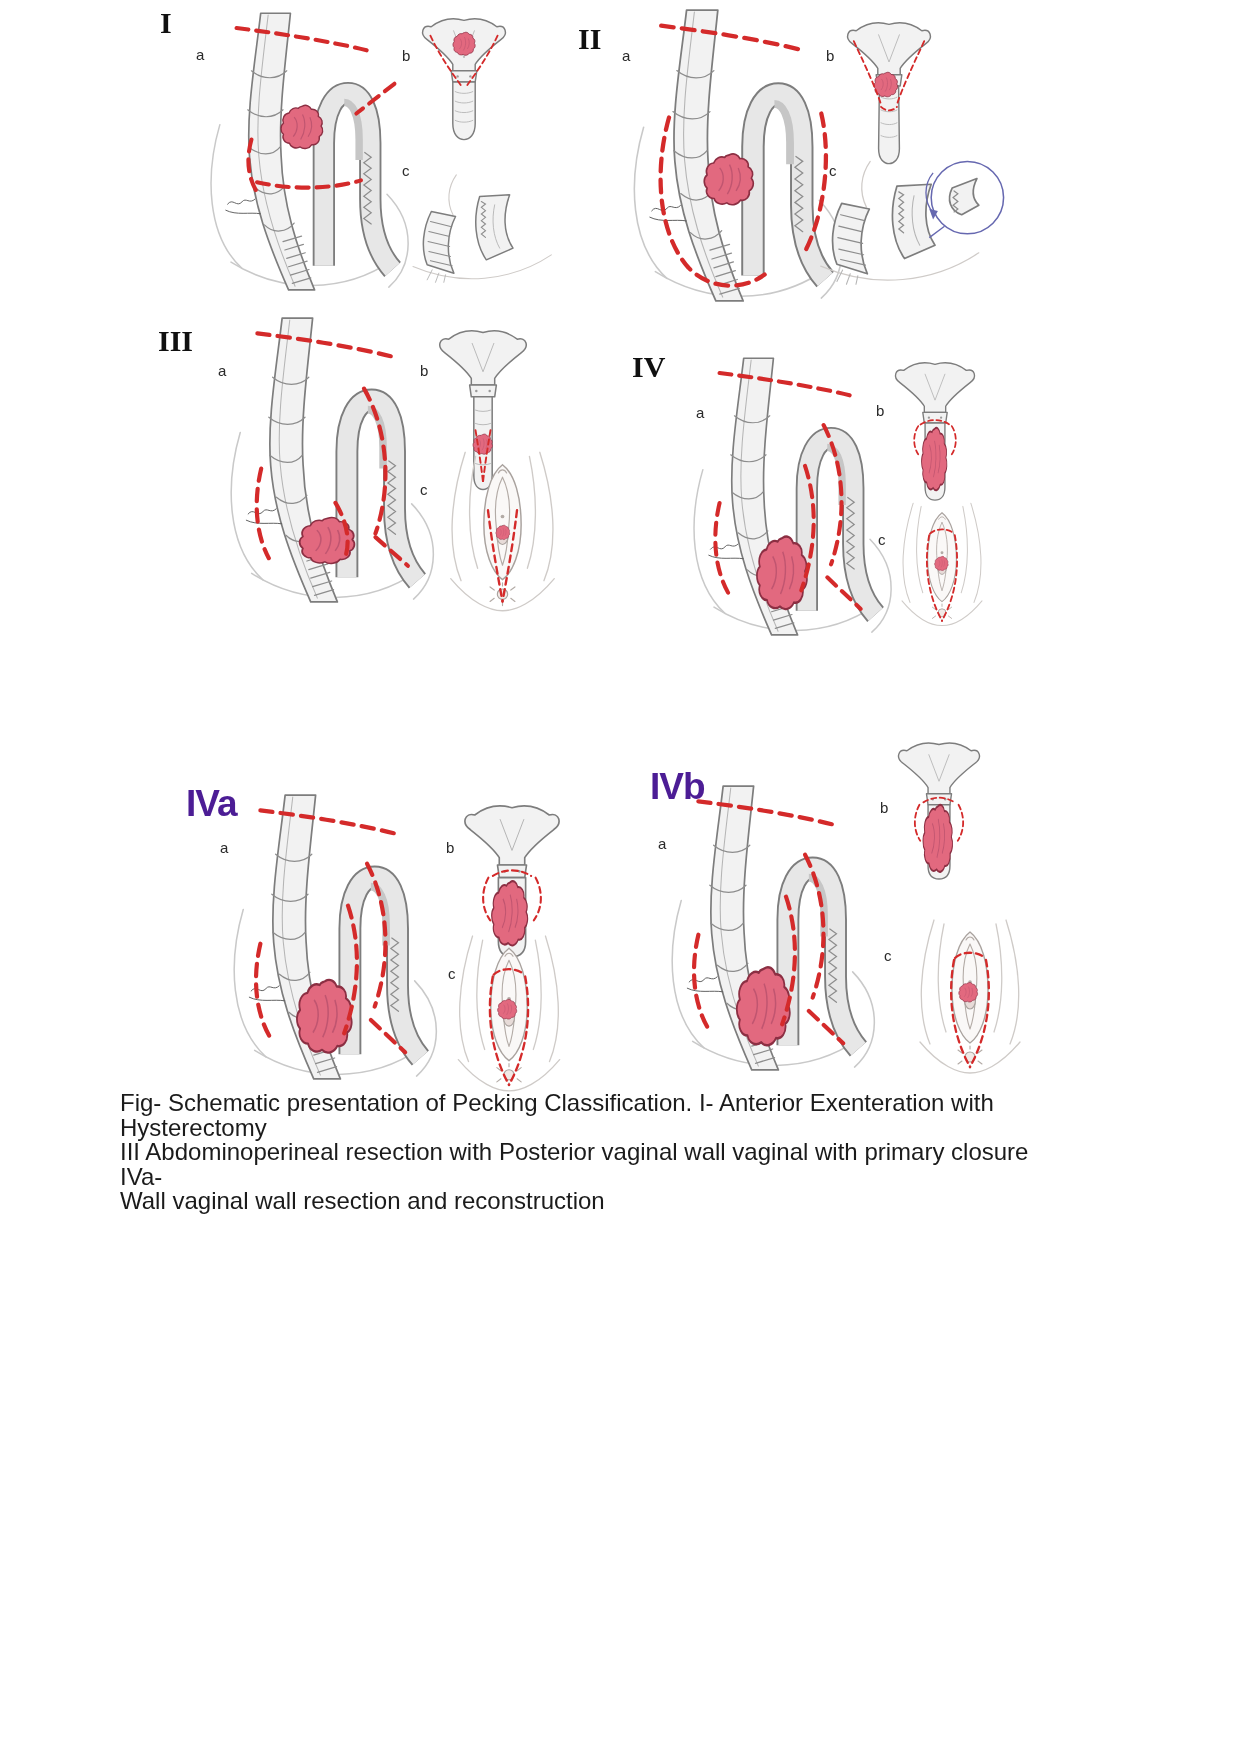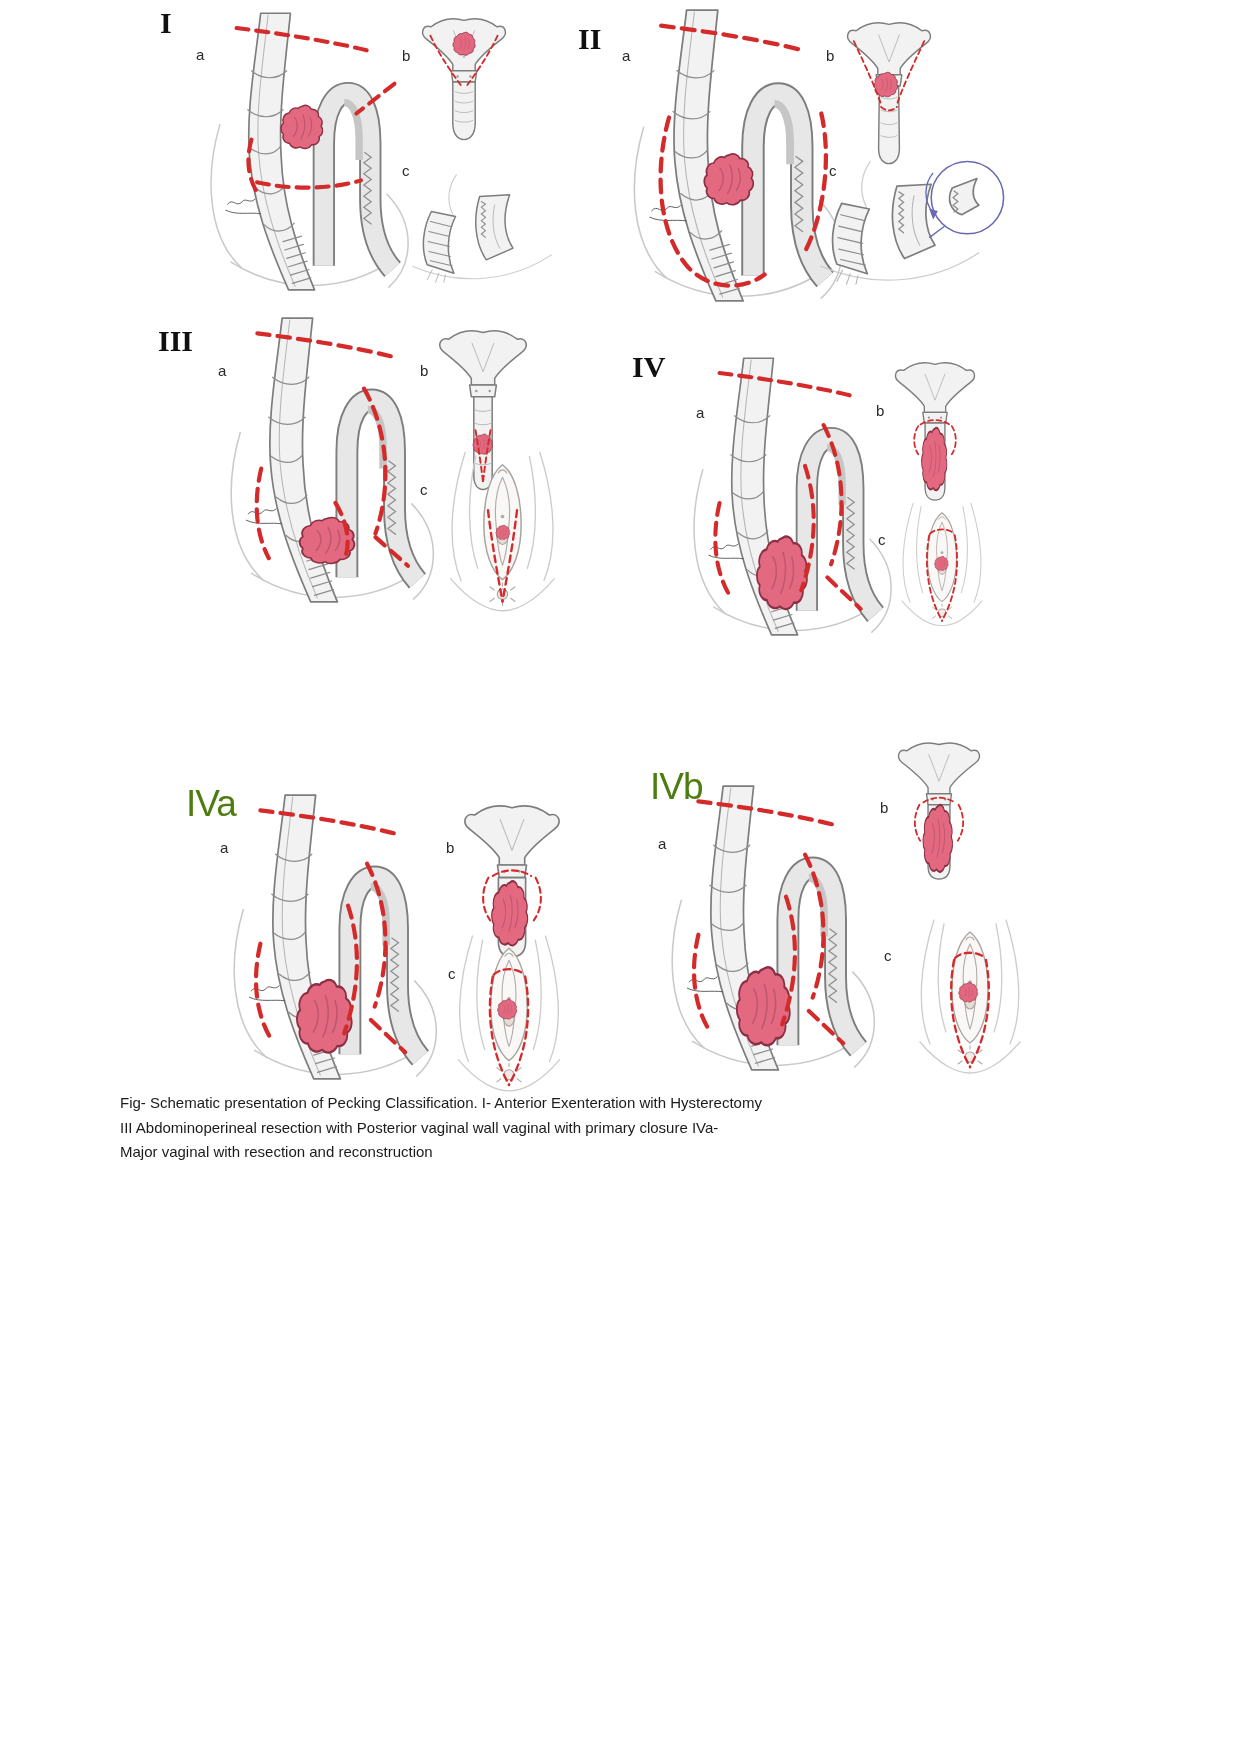--- a/index.html
+++ b/index.html
@@ -1,24 +1,24 @@
 <!DOCTYPE html>
 <html><head>
 <meta charset="utf-8">
 <style>
   html,body{margin:0;padding:0;background:#ffffff;}
   .page{position:relative;width:1241px;height:1754px;background:#ffffff;overflow:hidden;
         font-family:"Liberation Sans",sans-serif;}
   .numeral{position:absolute;font-family:"Liberation Serif",serif;font-weight:700;
            font-size:30px;color:#101010;line-height:1;}
-  .numeral.sans{font-family:"Liberation Sans",sans-serif;font-weight:400;font-size:37px;
-                letter-spacing:-1px;color:#4d7c0f;}
+  .numeral.sans{font-family:"Liberation Sans",sans-serif;font-weight:700;font-size:37px;
+                letter-spacing:-1px;color:#4c1d95;}
   .sub{position:absolute;font-family:"Liberation Sans",sans-serif;font-size:15px;color:#2a2a2a;line-height:1;}
   .art{position:absolute;overflow:visible;}
-  .caption{position:absolute;left:120px;top:1091px;width:910px;font-size:15px;
+  .caption{position:absolute;left:120px;top:1091px;width:910px;font-size:24px;
            line-height:24.6px;color:#1b1b1b;}
   
   .lt{stroke:#c9c9c9;fill:none;stroke-width:1.6px;stroke-linecap:round;}
   .lt2{stroke:#cfcbc8;fill:none;stroke-width:1.3px;stroke-linecap:round;}
   .fil{fill:#f2f2f2;stroke:#7d7d7d;stroke-width:1.8px;stroke-linejoin:round;}
   .ln{stroke:#8d8d8d;fill:none;stroke-width:1.3px;stroke-linecap:round;}
   .ln2{stroke:#b5b5b5;fill:none;stroke-width:1.1px;stroke-linecap:round;}
   .tube-o{stroke:#7d7d7d;fill:none;stroke-width:24px;}
   .tube-i{stroke:#e7e7e7;fill:none;stroke-width:20px;}
   .cav{stroke:#c6c6c6;fill:none;stroke-width:8px;}
@@ -284,16 +284,16 @@
       <use href="#tumor" transform="translate(58,66) scale(0.21)"></use>
       <path class="cut2" d="M54,44 C47,82 53,120 70,151"></path>
       <path class="cut2" d="M86,44 C93,82 87,120 70,151"></path>
       <path class="cut2" d="M55,42 C62,35 78,35 85,42"></path>
     </svg>
   </section>
 
   <div class="caption">
     <div>Fig- Schematic presentation of Pecking Classification. I- Anterior Exenteration with Hysterectomy</div>
     <div>III Abdominoperineal resection with Posterior vaginal wall vaginal with primary closure IVa-</div>
-    <div>Major vaginal with resection and reconstruction</div>
+    <div>Wall vaginal wall resection and reconstruction</div>
   </div>
 
 </div>
 
 </body></html>

